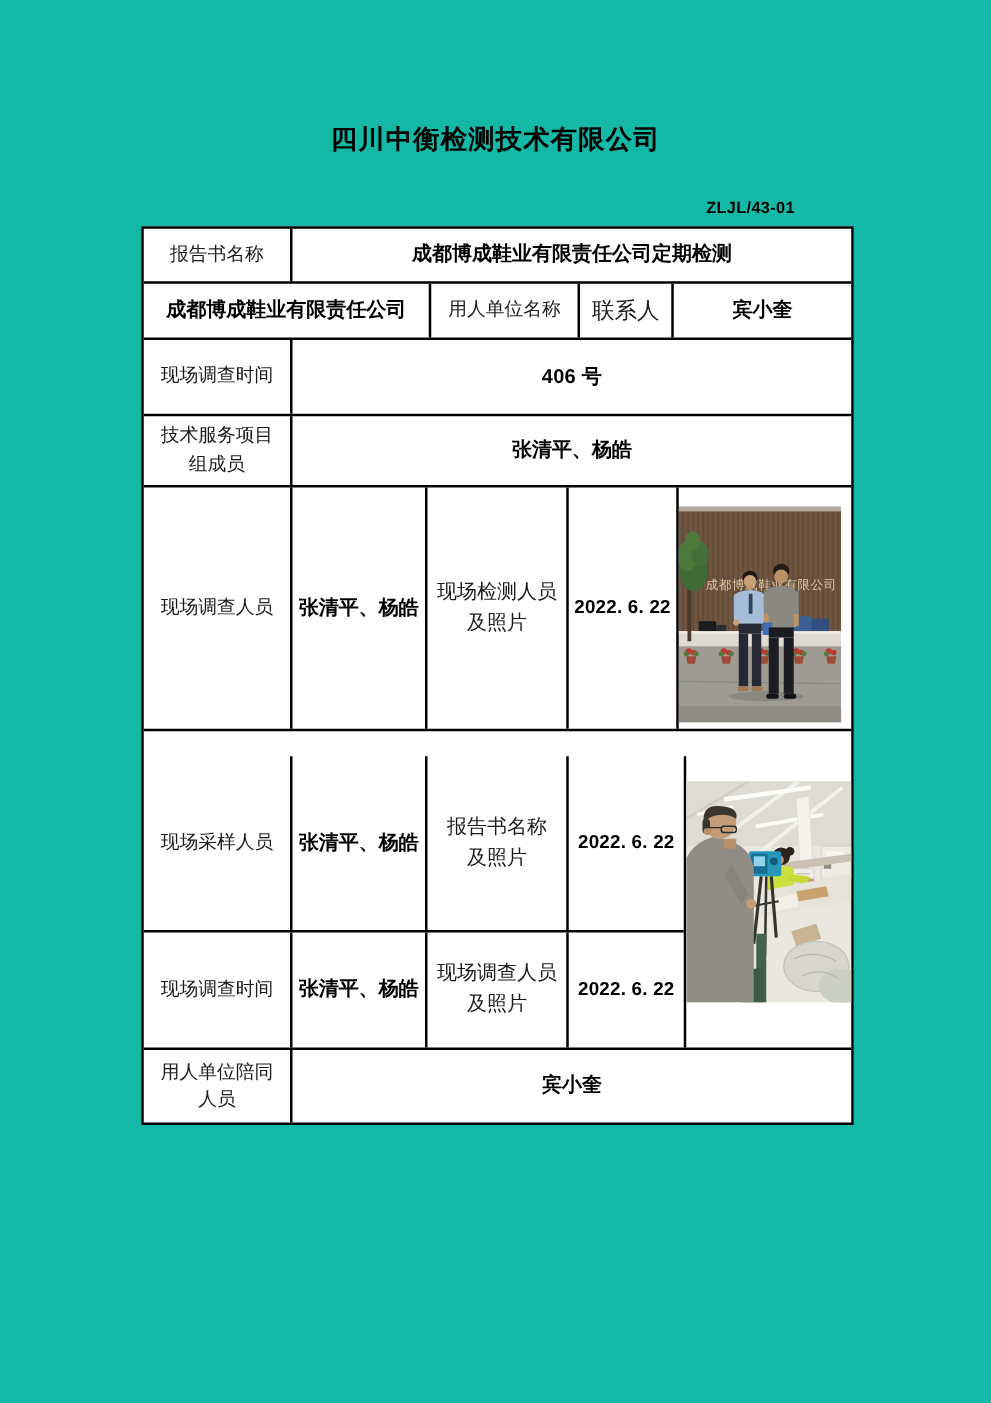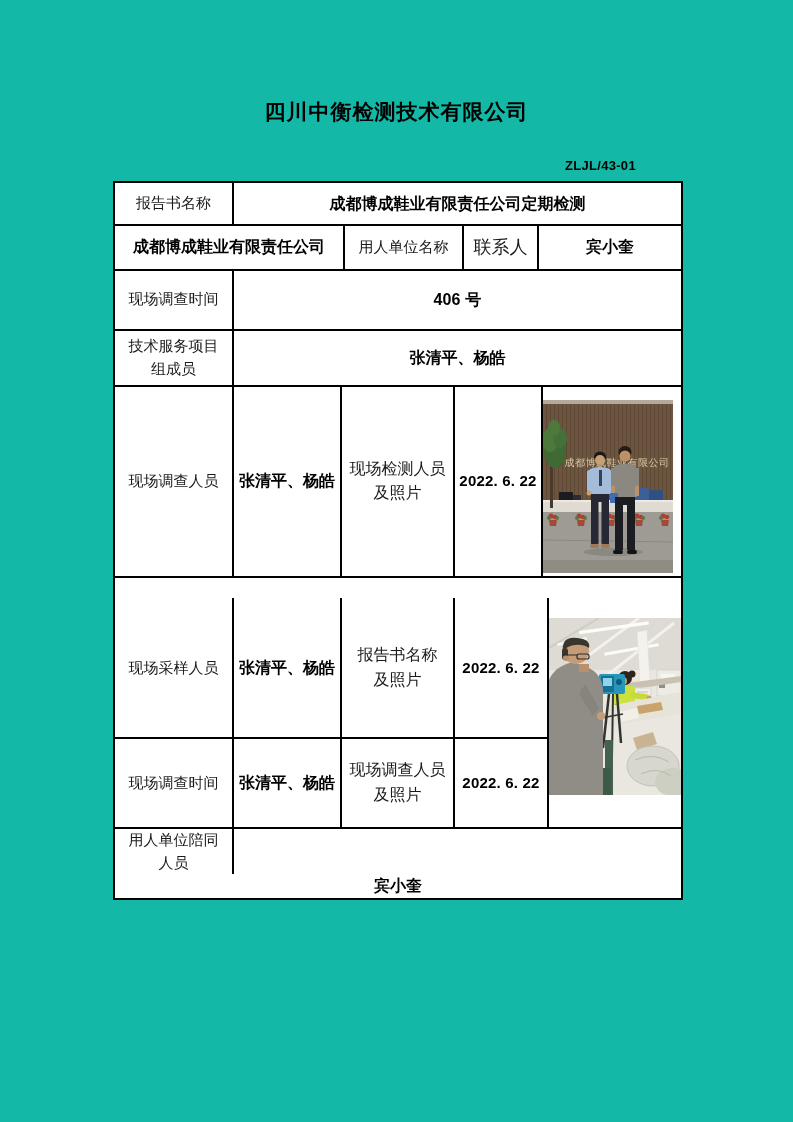--- a/index.html
+++ b/index.html
@@ -31,21 +31,21 @@
   }
   
   .doc-table {
     position:absolute; left:113px; top:181px;
     width:570px; height:719px;
     border:2px solid #000;
     display:flex; flex-direction:column;
     background:#fff;
   }
   .trow { display:flex; border-bottom:2px solid #000; }
-  .trow:last-child { border-bottom:none;flex-direction:column; }
+  .trow:last-child { border-bottom:none; }
   .r1 { height:44px; } .r2 { height:45px; } .r3 { height:61px; }
   .r4 { height:57px; } .r5 { height:195px; } .r67 { height:255px; }
   .r8 { flex:1; }
   .cell {
     display:flex; flex-direction:column;
     align-items:center; justify-content:center;
     text-align:center;
     border-right:2px solid #000;
     line-height:1.5;
   }

